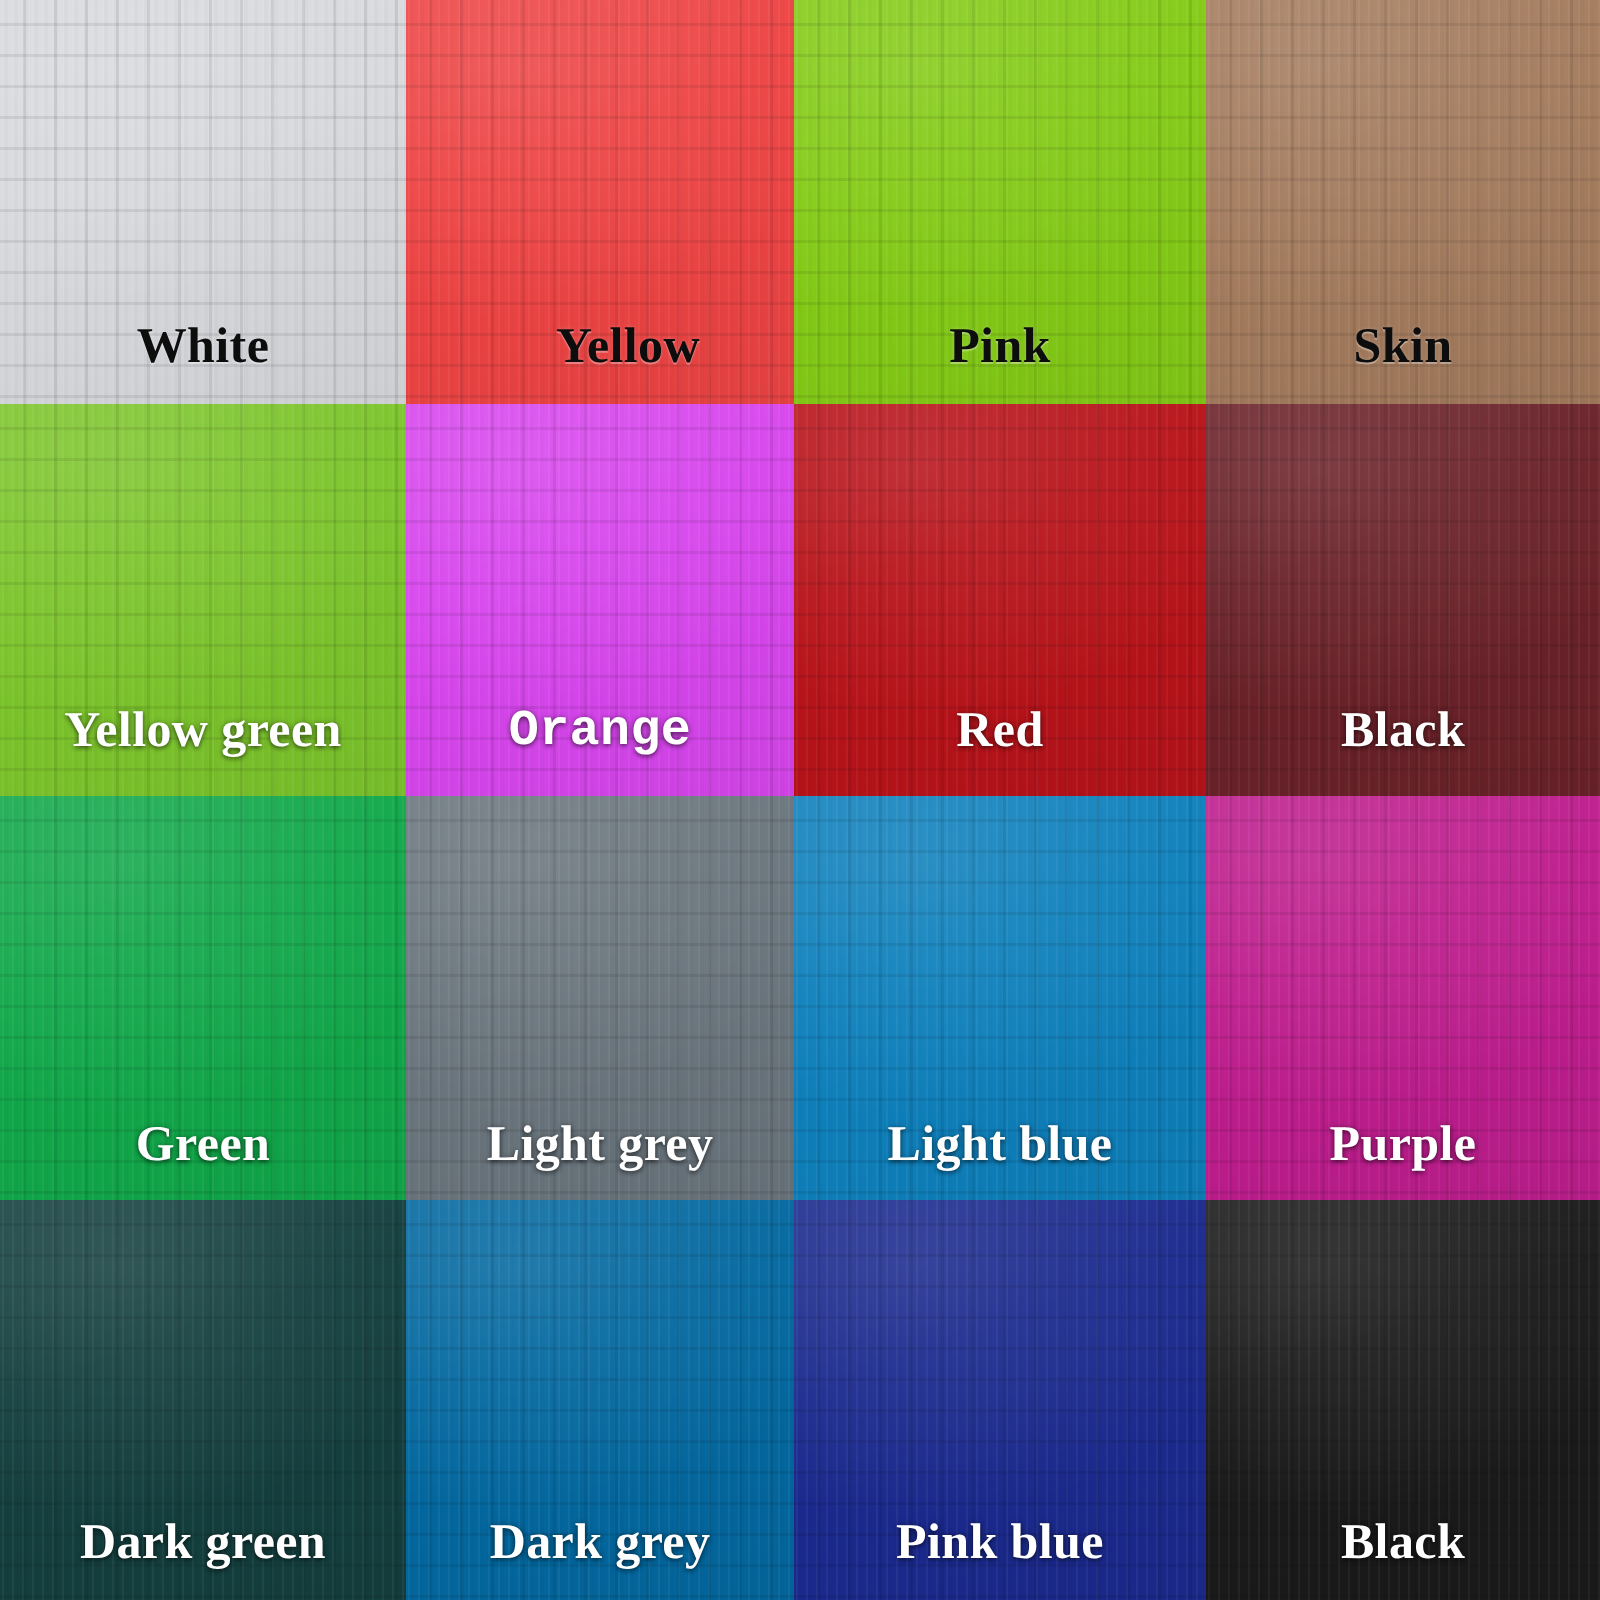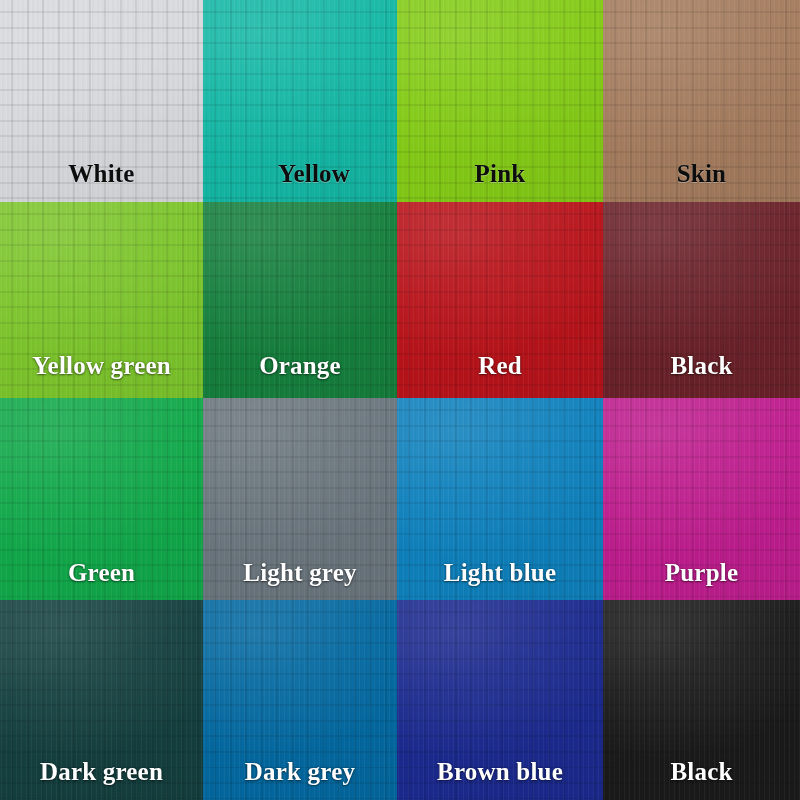--- a/index.html
+++ b/index.html
@@ -118,21 +118,21 @@
 <body>
 
 <div id="swatch-grid">
 
   <div class="swatch row-1 ink-dark" style="background-color: rgb(216, 218, 222);">
     <span class="tex-shade"></span>
     <span class="tex-weave"></span>
     <span class="tex-grid"></span>
     <span class="swatch-label">White</span>
   </div>
-  <div class="swatch row-1 ink-dark" style="background-color: #14b8a6; padding-left: 28px;">
+  <div class="swatch row-1 ink-dark" style="background-color: #ef4444; padding-left: 28px;">
     <span class="tex-shade"></span>
     <span class="tex-weave"></span>
     <span class="tex-grid"></span>
     <span class="swatch-label">Yellow</span>
   </div>
   <div class="swatch row-1 ink-dark" style="background-color: #84cc16;">
     <span class="tex-shade"></span>
     <span class="tex-weave"></span>
     <span class="tex-grid"></span>
     <span class="swatch-label">Pink</span>
@@ -143,21 +143,21 @@
     <span class="tex-grid"></span>
     <span class="swatch-label">Skin</span>
   </div>
 
   <div class="swatch row-2 ink-light" style="background-color: rgb(125, 198, 44);">
     <span class="tex-shade"></span>
     <span class="tex-weave"></span>
     <span class="tex-grid"></span>
     <span class="swatch-label">Yellow green</span>
   </div>
-  <div class="swatch row-2 ink-light" style="background-color: #15803d;">
+  <div class="swatch row-2 ink-light" style="background-color: #d946ef; font-family: Liberation Mono, monospace;">
     <span class="tex-shade"></span>
     <span class="tex-weave"></span>
     <span class="tex-grid"></span>
     <span class="swatch-label">Orange</span>
   </div>
   <div class="swatch row-2 ink-light" style="background-color: rgb(185, 19, 26);">
     <span class="tex-shade"></span>
     <span class="tex-weave"></span>
     <span class="tex-grid"></span>
     <span class="swatch-label">Red</span>
@@ -203,21 +203,21 @@
   <div class="swatch row-4 ink-light" style="background-color: #0369a1; justify-content: center;">
     <span class="tex-shade"></span>
     <span class="tex-weave"></span>
     <span class="tex-grid"></span>
     <span class="swatch-label">Dark grey</span>
   </div>
   <div class="swatch row-4 ink-light" style="background-color: rgb(27, 42, 143);">
     <span class="tex-shade"></span>
     <span class="tex-weave"></span>
     <span class="tex-grid"></span>
-    <span class="swatch-label">Brown blue</span>
+    <span class="swatch-label">Pink blue</span>
   </div>
   <div class="swatch row-4 ink-light" style="background-color: rgb(26, 26, 26);">
     <span class="tex-shade"></span>
     <span class="tex-weave"></span>
     <span class="tex-grid"></span>
     <span class="swatch-label">Black</span>
   </div>
 
 </div>
 

